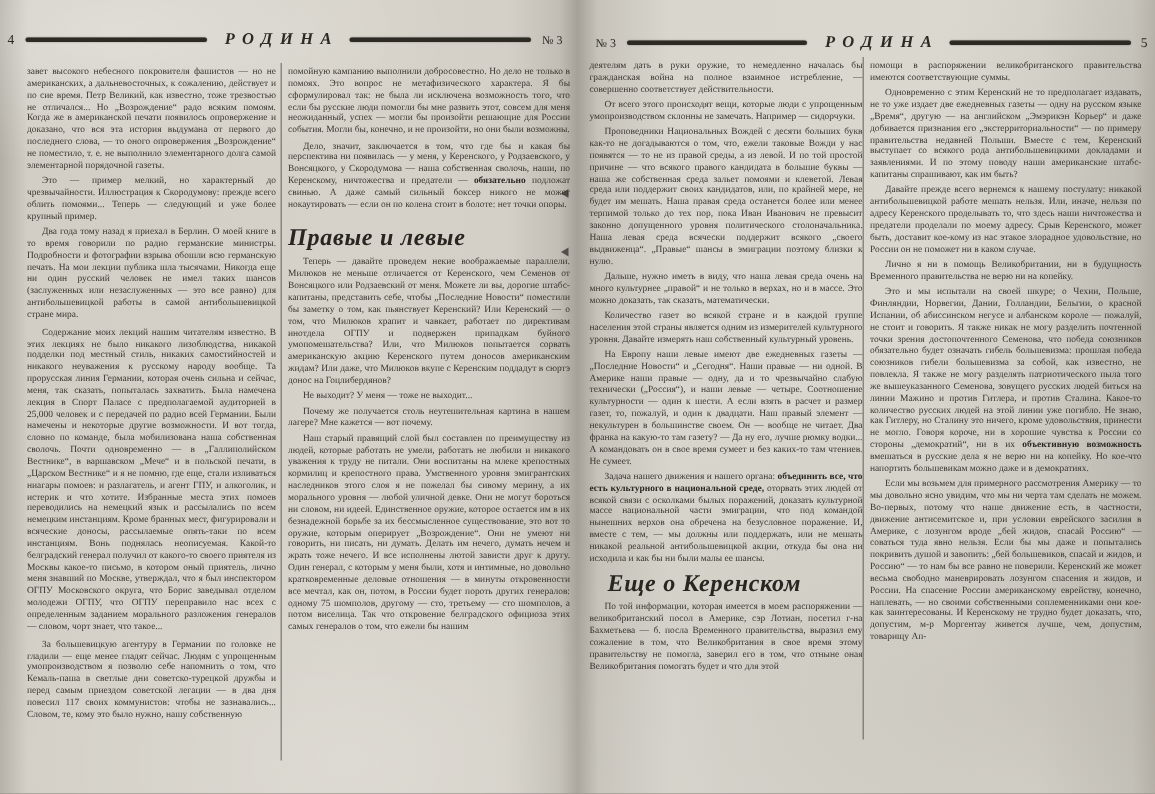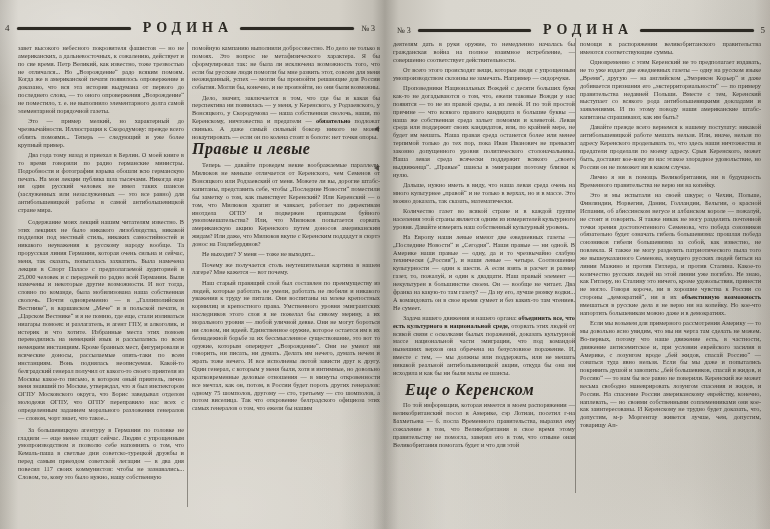--- a/index.html
+++ b/index.html
@@ -15,41 +15,41 @@
       linear-gradient(90deg,#b2aea5 0%,#d2cec5 2.4%,#d6d2c9 30%,#d4d0c7 44%,#c2beb5 48.4%,#a5a198 50%,#c7c3ba 51.8%,#d9d6ce 58%,#dbd8d0 90%,#cfccc4 98%,#beb9b0 100%);
   }
   .page { position:absolute; top:0; height:529px; width:385px; overflow:hidden; }
   .page.left  { left:0; }
   .page.right { left:385px; }
 
   .phead { position:absolute; display:flex; align-items:center; gap:7px; }
   .page.left  .phead { top:20px; left:5px;  right:10px; }
   .page.right .phead { top:22px; left:12px; right:5px; }
   .rule { flex:1; height:3px; background:#2d2a24; border-radius:2px; box-shadow:0 0 1px rgba(45,42,36,.6); }
-  .masthead { font-weight:bold; font-size:14px; letter-spacing:5px; text-indent:5px; color:#2d2a24; white-space:nowrap; }
+  .masthead { font-weight:bold; font-size:11px; letter-spacing:5px; text-indent:5px; color:#2d2a24; white-space:nowrap;font-style:italic; }
   .pagenum  { font-size:9px; color:#2d2a24; }
   .issue    { font-size:8px; color:#2d2a24; white-space:nowrap; }
 
   .col { position:absolute; text-align:justify; font-size:6.3px; line-height:7.85px; }
   .page.left  .col1 { left:18px;  top:44px; width:166px; }
   .page.left  .col2 { left:192px; top:44px; width:188px; }
   .page.right .col1 { left:8px;   top:40px; width:182px; }
   .page.right .col2 { left:195px; top:40px; width:181px; }
 
   .vdiv { position:absolute; width:1px; background:rgba(62,57,49,.5); }
   .page.left  .vdiv { left:187px; top:42px; height:465px; }
   .page.right .vdiv { left:190px; top:38px; height:455px; }
 
   .col p { margin:0 0 2.5px 0; text-indent:10px; }
   .col p.noindent { text-indent:0; }
   .col p.gap { margin-top:4px; }
 
   h2.sect { font-size:16px; font-weight:bold; font-style:italic; color:#292520;
             letter-spacing:.5px; text-align:left; text-indent:0; }
-  .page.left  h2.sect { margin:4px 0 9px 0; }
+  .page.left  h2.sect { margin:14px 0 9px 0; }
   .page.right h2.sect { margin:9px 0 8px 12px; }
 
   .tick { position:absolute; width:0; height:0; border-top:3px solid transparent;
           border-bottom:3px solid transparent; border-right:5px solid rgba(50,46,40,.75); }
   .tick.t1 { left:374px; top:126px; }
   .tick.t2 { left:374px; top:165px; }
 
   b { color:rgba(38,34,28,.97); }
 </style>
 </head>

